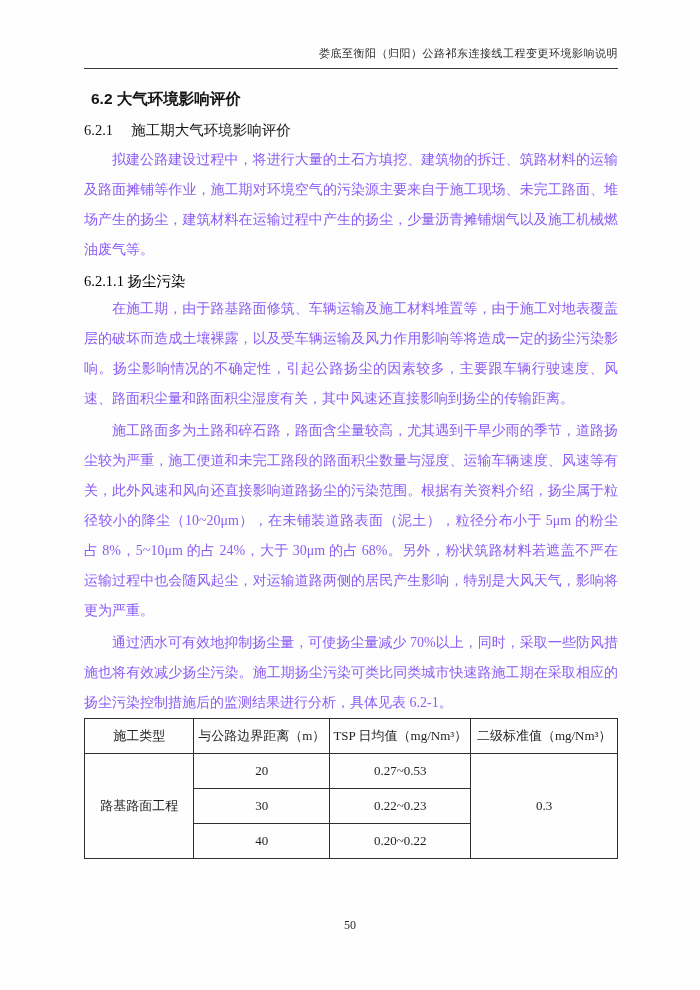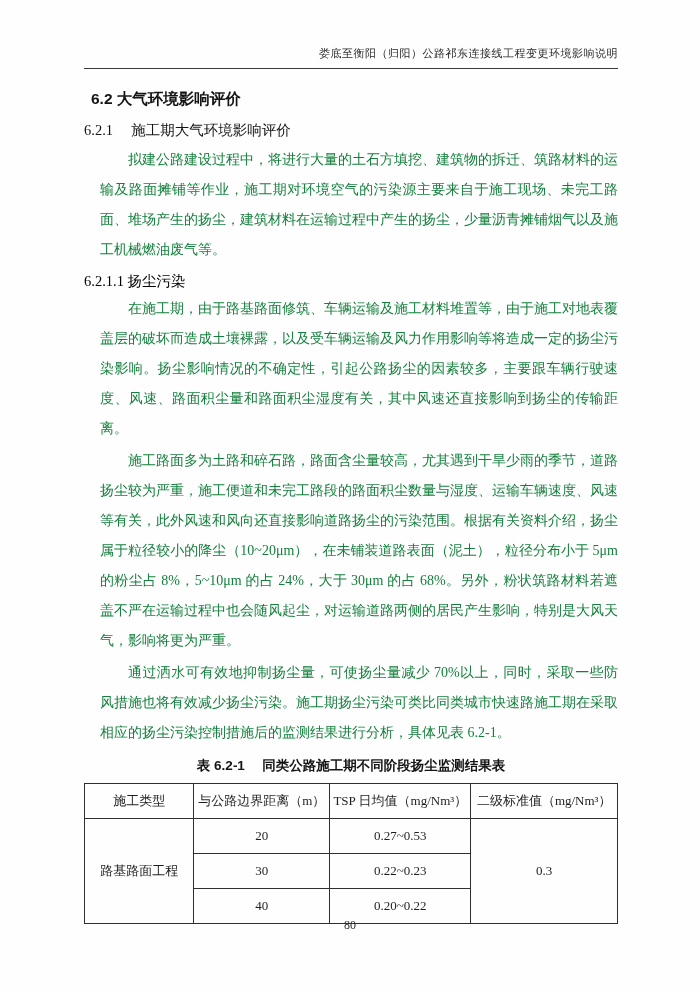--- a/index.html
+++ b/index.html
@@ -49,22 +49,22 @@
   }
   .h3 {
     font-size:14.5px;
     line-height:22px;
     margin:5px 0 0 0;
     color:#000000;
   }
   p.para {
     text-indent:2em;
     text-align:justify;
-    margin:4px 0 0 16px;
-    color:#15803d;
+    margin:4px 0 0 0;
+    color:#8b5cf6;
   }
   p.para.tight { margin-top:2px; }
   
   .tbl-caption {
     font-family:"Liberation Sans","DejaVu Sans",sans-serif;
     font-weight:bold;
     font-size:13.5px;
     line-height:20px;
     text-align:center;
     margin:8px 0 7px 0;
@@ -117,21 +117,20 @@
     <p class="para">拟建公路建设过程中，将进行大量的土石方填挖、建筑物的拆迁、筑路材料的运输及路面摊铺等作业，施工期对环境空气的污染源主要来自于施工现场、未完工路面、堆场产生的扬尘，建筑材料在运输过程中产生的扬尘，少量沥青摊铺烟气以及施工机械燃油废气等。</p>
 
     <div class="h3">6.2.1.1  扬尘污染</div>
 
     <p class="para tight">在施工期，由于路基路面修筑、车辆运输及施工材料堆置等，由于施工对地表覆盖层的破坏而造成土壤裸露，以及受车辆运输及风力作用影响等将造成一定的扬尘污染影响。扬尘影响情况的不确定性，引起公路扬尘的因素较多，主要跟车辆行驶速度、风速、路面积尘量和路面积尘湿度有关，其中风速还直接影响到扬尘的传输距离。</p>
 
     <p class="para tight">施工路面多为土路和碎石路，路面含尘量较高，尤其遇到干旱少雨的季节，道路扬尘较为严重，施工便道和未完工路段的路面积尘数量与湿度、运输车辆速度、风速等有关，此外风速和风向还直接影响道路扬尘的污染范围。根据有关资料介绍，扬尘属于粒径较小的降尘（10~20μm），在未铺装道路表面（泥土），粒径分布小于 5μm 的粉尘占 8%，5~10μm 的占 24%，大于 30μm 的占 68%。另外，粉状筑路材料若遮盖不严在运输过程中也会随风起尘，对运输道路两侧的居民产生影响，特别是大风天气，影响将更为严重。</p>
 
     <p class="para tight">通过洒水可有效地抑制扬尘量，可使扬尘量减少 70%以上，同时，采取一些防风措施也将有效减少扬尘污染。施工期扬尘污染可类比同类城市快速路施工期在采取相应的扬尘污染控制措施后的监测结果进行分析，具体见表 6.2-1。</p>
 
-    <div class="tbl-caption">表 6.2-1　 同类公路施工期不同阶段扬尘监测结果表</div>
 
     <table class="monitor">
       <colgroup>
         <col class="c1">
           <col class="c2">
           <col class="c3">
           <col class="c4">
       </colgroup>
       <thead>
         <tr>
@@ -155,15 +154,15 @@
         <tr>
           <td>40</td>
           <td>0.20~0.22</td>
         </tr>
       </tbody>
     </table>
 
 
   </div>
 
-  <div class="page-number">80</div>
+  <div class="page-number">50</div>
 
 </div>
 
 </body></html>

